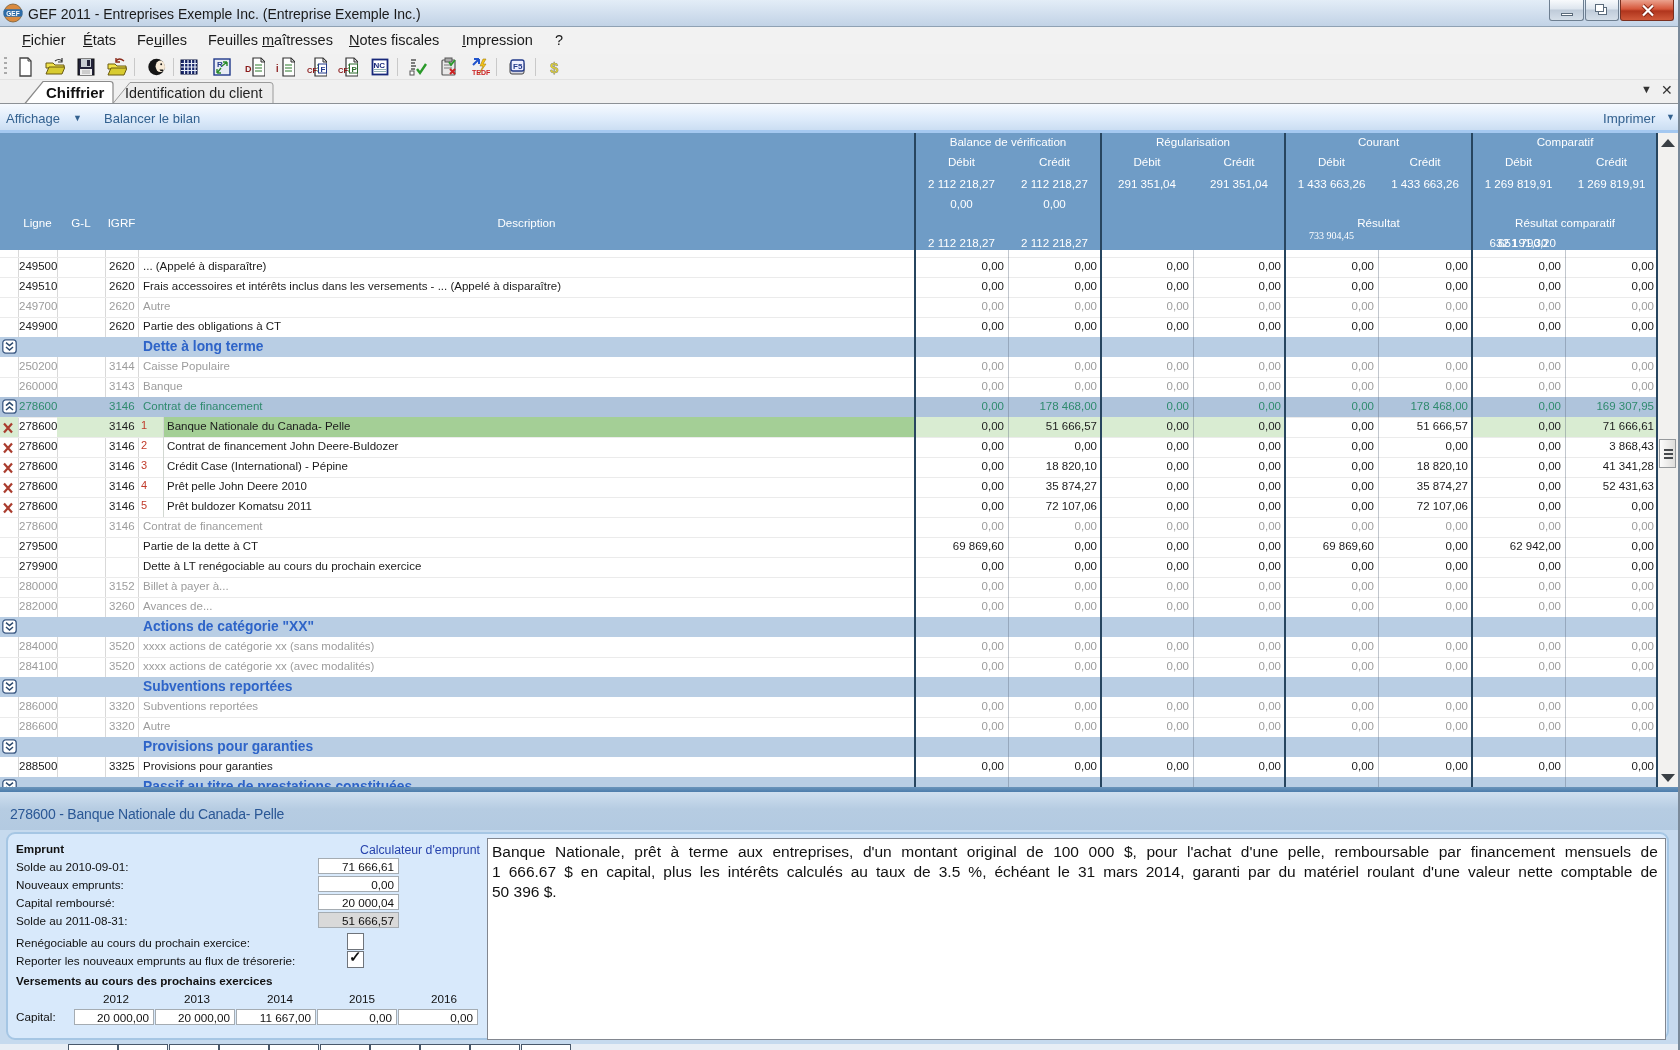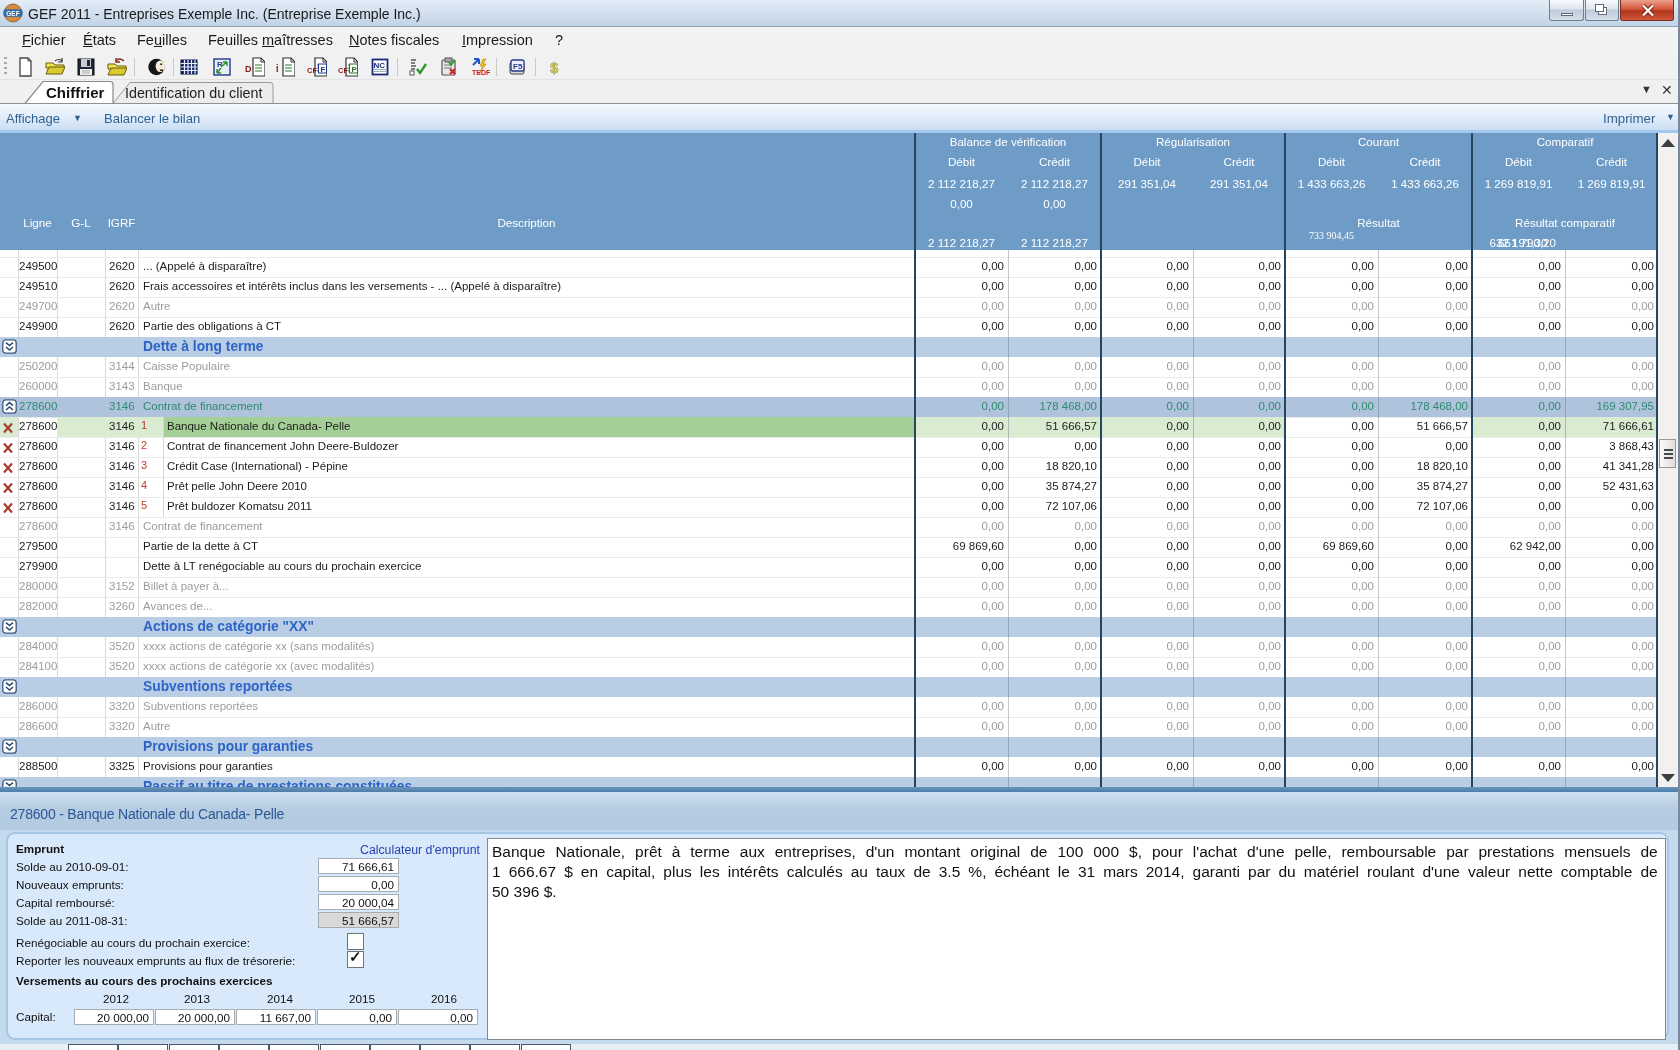--- a/index.html
+++ b/index.html
@@ -627,21 +627,21 @@
     <span>de</span>
     <span>100</span>
     <span>000</span>
     <span>$,</span>
     <span>pour</span>
     <span>l'achat</span>
     <span>d'une</span>
     <span>pelle,</span>
     <span>remboursable</span>
     <span>par</span>
-    <span>prestations</span>
+    <span>financement</span>
     <span>mensuels</span>
     <span>de</span>
   </div>
 <div class="abs" style="left:492px;top:863px;width:1166px;display:flex;justify-content:space-between;font-size:15.5px;color:#111;">
     <span>1</span>
     <span>666.67</span>
     <span>$</span>
     <span>en</span>
     <span>capital,</span>
     <span>plus</span>

